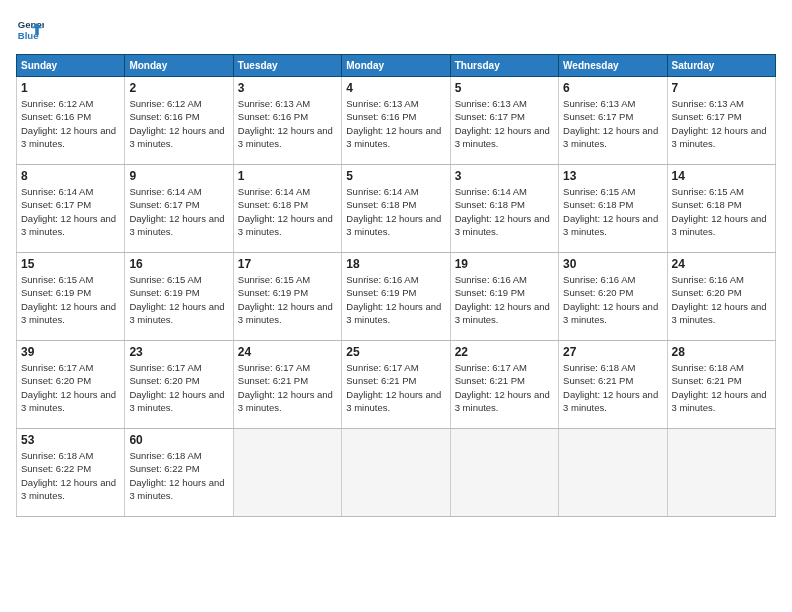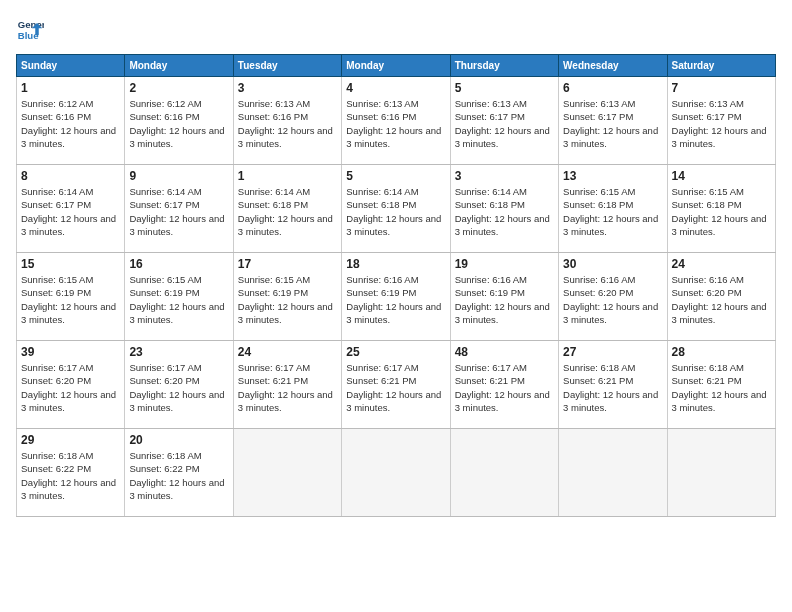--- a/index.html
+++ b/index.html
@@ -210,39 +210,39 @@
         </td>
         <td class="day-cell">
           <span class="day-number">24</span>
           <div class="day-info">Sunrise: 6:17 AM<br>Sunset: 6:21 PM<br>Daylight: 12 hours and 3 minutes.</div>
         </td>
         <td class="day-cell">
           <span class="day-number">25</span>
           <div class="day-info">Sunrise: 6:17 AM<br>Sunset: 6:21 PM<br>Daylight: 12 hours and 3 minutes.</div>
         </td>
         <td class="day-cell">
-          <span class="day-number">48</span>
+          <span class="day-number">22</span>
           <div class="day-info">Sunrise: 6:17 AM<br>Sunset: 6:21 PM<br>Daylight: 12 hours and 3 minutes.</div>
         </td>
         <td class="day-cell">
           <span class="day-number">27</span>
           <div class="day-info">Sunrise: 6:18 AM<br>Sunset: 6:21 PM<br>Daylight: 12 hours and 3 minutes.</div>
         </td>
         <td class="day-cell">
           <span class="day-number">28</span>
           <div class="day-info">Sunrise: 6:18 AM<br>Sunset: 6:21 PM<br>Daylight: 12 hours and 3 minutes.</div>
         </td>
       </tr>
       <tr class="week-row">
         <td class="day-cell">
-          <span class="day-number">29</span>
+          <span class="day-number">53</span>
           <div class="day-info">Sunrise: 6:18 AM<br>Sunset: 6:22 PM<br>Daylight: 12 hours and 3 minutes.</div>
         </td>
         <td class="day-cell">
-          <span class="day-number">20</span>
+          <span class="day-number">60</span>
           <div class="day-info">Sunrise: 6:18 AM<br>Sunset: 6:22 PM<br>Daylight: 12 hours and 3 minutes.</div>
         </td>
         <td class="day-cell empty"></td>
         <td class="day-cell empty"></td>
         <td class="day-cell empty"></td>
         <td class="day-cell empty"></td>
         <td class="day-cell empty"></td>
       </tr>
     </tbody>
 </table>

